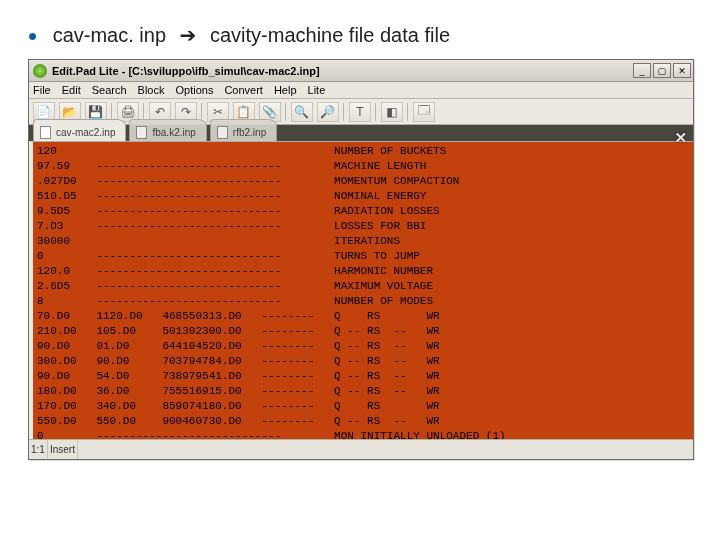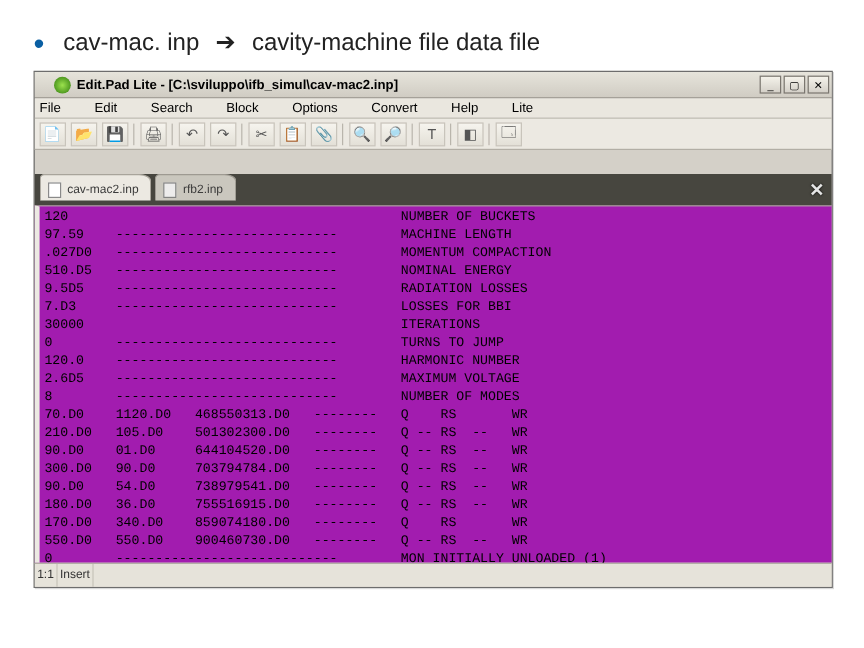--- a/index.html
+++ b/index.html
@@ -26,21 +26,21 @@
     font-size: 11px;
     color: #000;
     box-shadow: 1px 1px 0 rgba(0,0,0,.15);
   }
   .titlebar {
     height: 22px;
     background: linear-gradient(#e6e4db,#d0ccc3);
     border-bottom: 1px solid #9a968e;
     display: flex;
     align-items: center;
-    padding: 0 2px 0 16px;
+    padding: 0 2px 0 4px;
   }
   .titlebar .app-icon {
     width: 14px; height: 14px;
     border-radius: 50%;
     background: radial-gradient(#9ce24e,#2e7a0d);
     margin-right: 5px;
     flex: none;
   }
   .titlebar .title { font-weight: bold; font-size: 11px; flex: 1; white-space: nowrap; overflow: hidden; }
   .win-btns { display: flex; gap: 2px; }
@@ -50,43 +50,43 @@
     background: linear-gradient(#f4f2ea,#d4d0c8);
     font-size: 9px;
     display: flex; align-items: center; justify-content: center;
     font-family: Tahoma, sans-serif;
   }
   .menubar {
     background: #eae7df;
     border-bottom: 1px solid #b9b5ac;
     padding: 2px 4px;
     font-size: 11px;
-    display: flex; gap: 28px; text-align: right;
+    display: flex; gap: 11px; text-align: right;
   }
   .menubar span { cursor: default; }
   .toolbar {
     height: 26px;
     background: #ece9e2;
     border-bottom: 1px solid #b2aea5;
     display: flex; align-items: center;
     gap: 4px; padding: 0 4px;
   }
   .tool {
     width: 22px; height: 20px;
     border: 1px solid #c8c4bb;
     background: linear-gradient(#f6f4ee,#e3e0d7);
     display: flex; align-items: center; justify-content: center;
     font-size: 12px; color: #555;
   }
   .tool.sep { width: 2px; border: none; background: transparent; border-left: 1px solid #b9b5ac; height: 18px; }
   .tabbar {
-    height: 26px;
+    height: 16px;
     background: #47463f;
-    display: flex; align-items: flex-start;
-    padding: 0 4px; position: relative; margin-top: 20px;
+    display: flex; align-items: flex-end;
+    padding: 0 4px; position: relative;
   }
   .tab {
     height: 22px;
     background: #ece9e2;
     border: 1px solid #a8a49b;
     border-bottom: none;
     border-top-left-radius: 4px;
     border-top-right-radius: 10px 6px;
     padding: 3px 10px 0 6px;
     font-size: 10px;
@@ -101,21 +101,21 @@
     background: #fff;
     position: relative;
   }
   .tab.inactive { background: #d9d5cc; opacity: .9; }
   .tab-x {
     position: absolute; right: 6px; top: 4px;
     color: #e6e6e6; font-size: 15px; font-weight: bold;
     text-shadow: 0 0 2px #000;
   }
   .editor {
-    background: #a21caf;
+    background: #c2410c;
     border-top: 1px solid #b2aea5;
     font-family: "Courier New", monospace;
     font-size: 11px;
     line-height: 15px;
     height: 298px;
     overflow: hidden;
     padding: 2px 4px;
     white-space: pre;
     color: #000;
     border-left: 4px solid #ece9e2;
@@ -192,20 +192,24 @@
       <div class="tool">🗔</div>
     </div>
 
   <div class="tabbar" id="tabbar">
     <div class="tab">
         <div class="doc-icon"></div>
         <span>cav-mac2.inp</span>
       </div>
       <div class="tab inactive">
         <div class="doc-icon"></div>
+        <span>fba.k2.inp</span>
+      </div>
+      <div class="tab inactive">
+        <div class="doc-icon"></div>
         <span>rfb2.inp</span>
       </div>
       <div class="tab-x">✕</div>
   </div>
 
   <div class="editor" id="editor"><span class="row">120                                          NUMBER OF BUCKETS</span><span class="row">97.59    ----------------------------        MACHINE LENGTH</span><span class="row">.027D0   ----------------------------        MOMENTUM COMPACTION</span><span class="row">510.D5   ----------------------------        NOMINAL ENERGY</span><span class="row">9.5D5    ----------------------------        RADIATION LOSSES</span><span class="row">7.D3     ----------------------------        LOSSES FOR BBI</span><span class="row">30000                                        ITERATIONS</span><span class="row">0        ----------------------------        TURNS TO JUMP</span><span class="row">120.0    ----------------------------        HARMONIC NUMBER</span><span class="row">2.6D5    ----------------------------        MAXIMUM VOLTAGE</span><span class="row">8        ----------------------------        NUMBER OF MODES</span><span class="row">70.D0    1120.D0   468550313.D0   --------   Q    RS       WR</span><span class="row">210.D0   105.D0    501302300.D0   --------   Q -- RS  --   WR</span><span class="row">90.D0    01.D0     644104520.D0   --------   Q -- RS  --   WR</span><span class="row">300.D0   90.D0     703794784.D0   --------   Q -- RS  --   WR</span><span class="row">90.D0    54.D0     738979541.D0   --------   Q -- RS  --   WR</span><span class="row">180.D0   36.D0     755516915.D0   --------   Q -- RS  --   WR</span><span class="row">170.D0   340.D0    859074180.D0   --------   Q    RS       WR</span><span class="row">550.D0   550.D0    900460730.D0   --------   Q -- RS  --   WR</span><span class="row">0        ----------------------------        MON INITIALLY UNLOADED (1)</span></div>
 
   <div class="statusbar">
     <div class="cell">1:1</div>
     <div class="cell">Insert</div>

